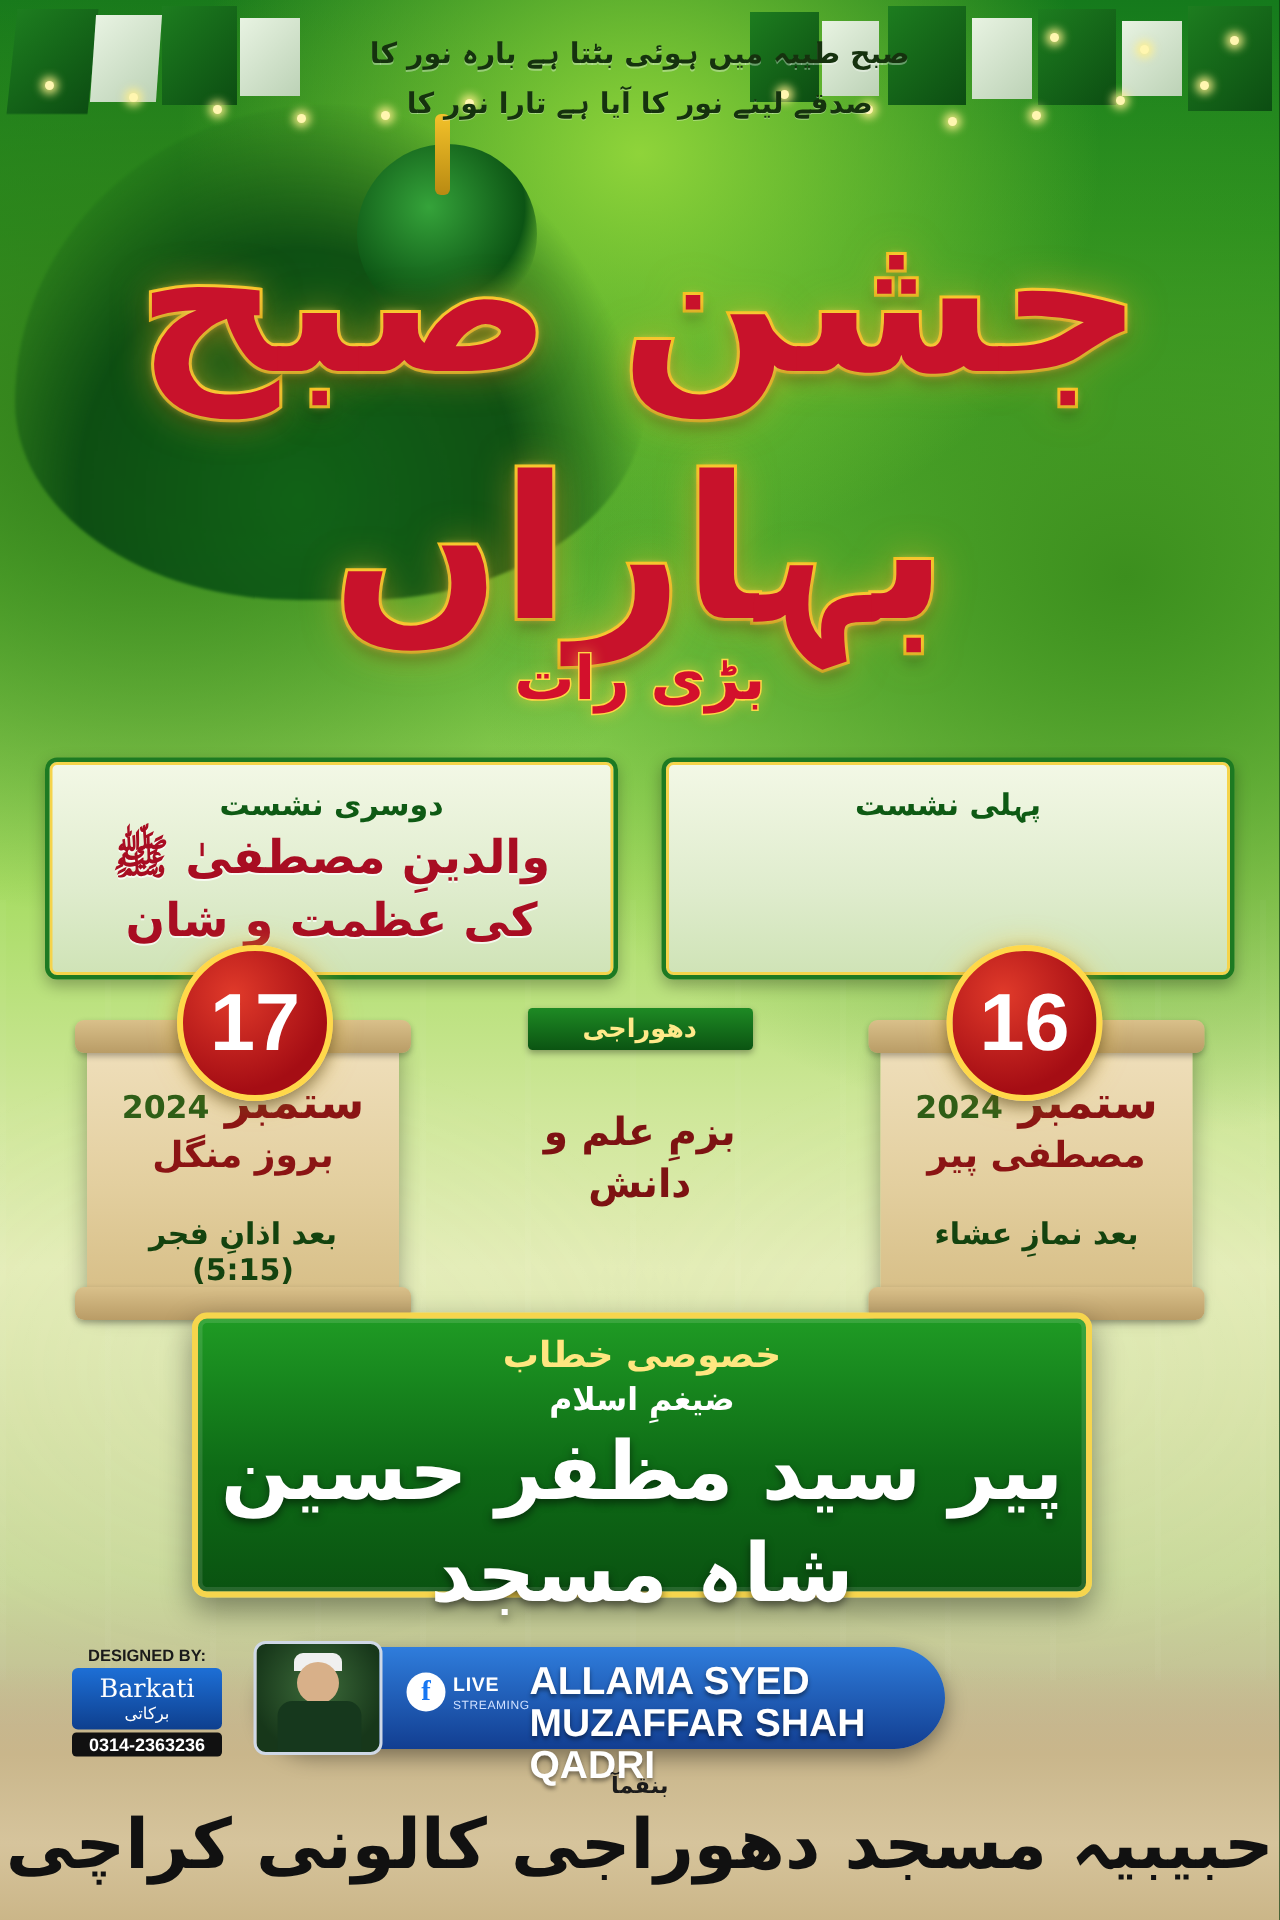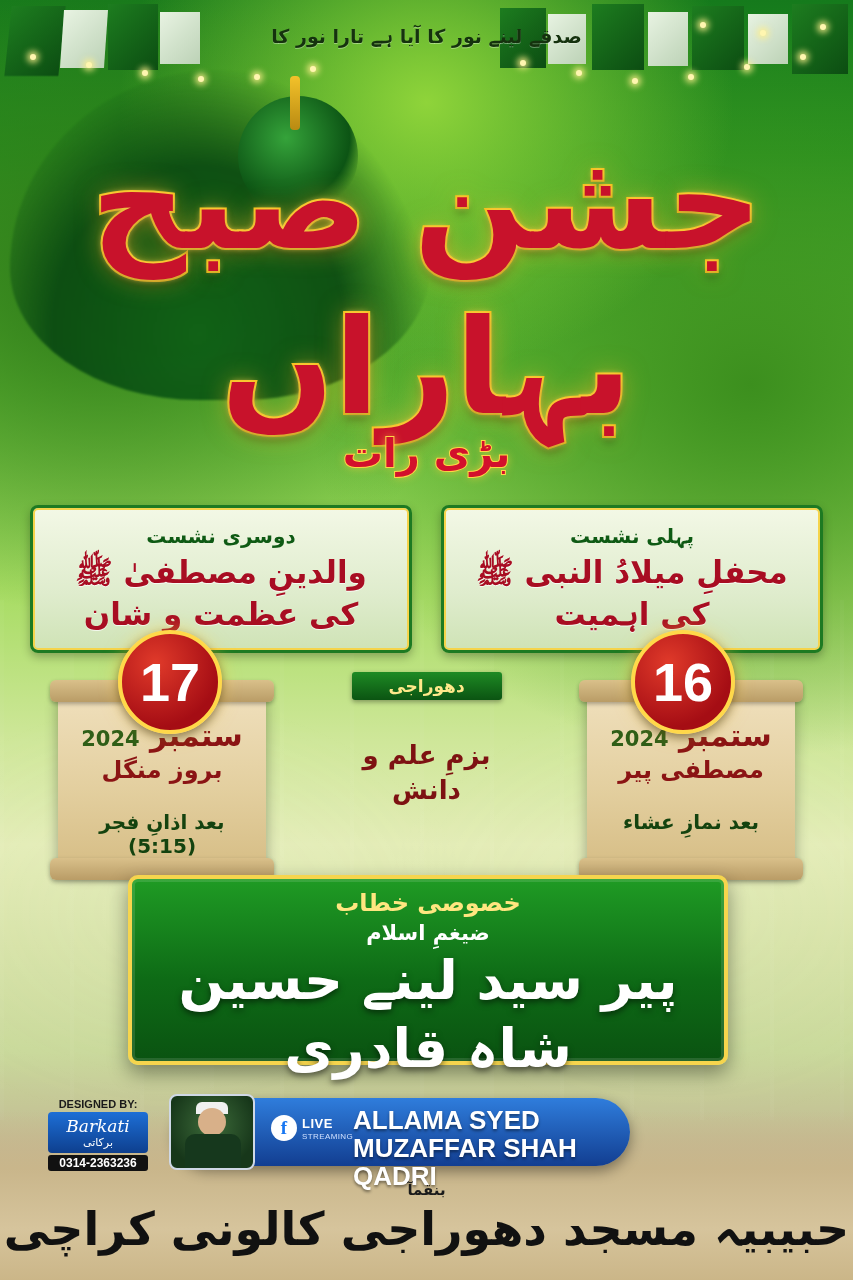--- a/index.html
+++ b/index.html
@@ -275,21 +275,21 @@
     font-family: "Liberation Sans", sans-serif;
   }
   .designer-label { font-size: 11px; font-weight: bold; color:#1a1a1a; }
   .designer-card {
     margin-top: 2px;
     background: linear-gradient(180deg,#1d6fd6,#0e3f8e);
     border-radius: 4px;
     padding: 4px 2px;
     color: #fff;
   }
-  .designer-name { font-family:"DejaVu Serif", serif; font-size: 17px; font-style: italic; }
+  .designer-name { font-family:"DejaVu Serif", serif; font-size: 17px; }
   .designer-ar { font-family:"DejaVu Sans", sans-serif; font-size: 11px; }
   .designer-phone {
     background: #111; color:#fff; font-size: 12px; font-weight: bold;
     margin-top: 2px; border-radius: 3px; padding: 1px 0;
   }
 
   
   .livebar {
     position: absolute;
     left: 175px; top: 1098px;
@@ -394,32 +394,32 @@
     <div class="bulb" style="left:632px; top:78px;"></div>
     <div class="bulb" style="left:688px; top:74px;"></div>
     <div class="bulb" style="left:744px; top:64px;"></div>
     <div class="bulb" style="left:800px; top:54px;"></div>
     <div class="bulb" style="left:700px; top:22px;"></div>
     <div class="bulb" style="left:760px; top:30px;"></div>
     <div class="bulb" style="left:820px; top:24px;"></div>
   </div>
 
   <div class="couplet">
+    <div>صبح طیبہ میں ہوئی بٹتا ہے بارہ نور کا</div>
     <div>صدقے لینے نور کا آیا ہے تارا نور کا</div>
   </div>
 
   <div class="title-wrap">
     <div class="title-main">جشن صبح بہاراں</div>
   </div>
   <div class="title-sub">بڑی رات</div>
 
   <div class="sessions">
     <div class="session">
       <div class="session-tag">پہلی نشست</div>
-      <div class="session-text">محفلِ میلادُ النبی ﷺ کی اہمیت</div>
     </div>
     <div class="session">
       <div class="session-tag">دوسری نشست</div>
       <div class="session-text">والدینِ مصطفیٰ ﷺ کی عظمت و شان</div>
     </div>
   </div>
 
   <div class="scrolls">
 
     <div class="scroll scroll-right">
@@ -448,21 +448,21 @@
 
     <div class="center-flag">
       <div class="flag-ribbon">دھوراجی</div>
       <div class="center-sub">بزمِ علم و دانش</div>
     </div>
   </div>
 
   <div class="speaker-box">
     <div class="speaker-tag">خصوصی خطاب</div>
     <div class="speaker-title">ضیغمِ اسلام</div>
-    <div class="speaker-name">پیر سید لینے حسین شاہ قادری</div>
+    <div class="speaker-name">پیر سید مظفر حسین شاہ مسجد</div>
   </div>
 
   <div class="designer">
     <div class="designer-label">DESIGNED BY:</div>
     <div class="designer-card">
       <div class="designer-name">Barkati</div>
       <div class="designer-ar">برکاتی</div>
     </div>
     <div class="designer-phone">0314-2363236</div>
   </div>

